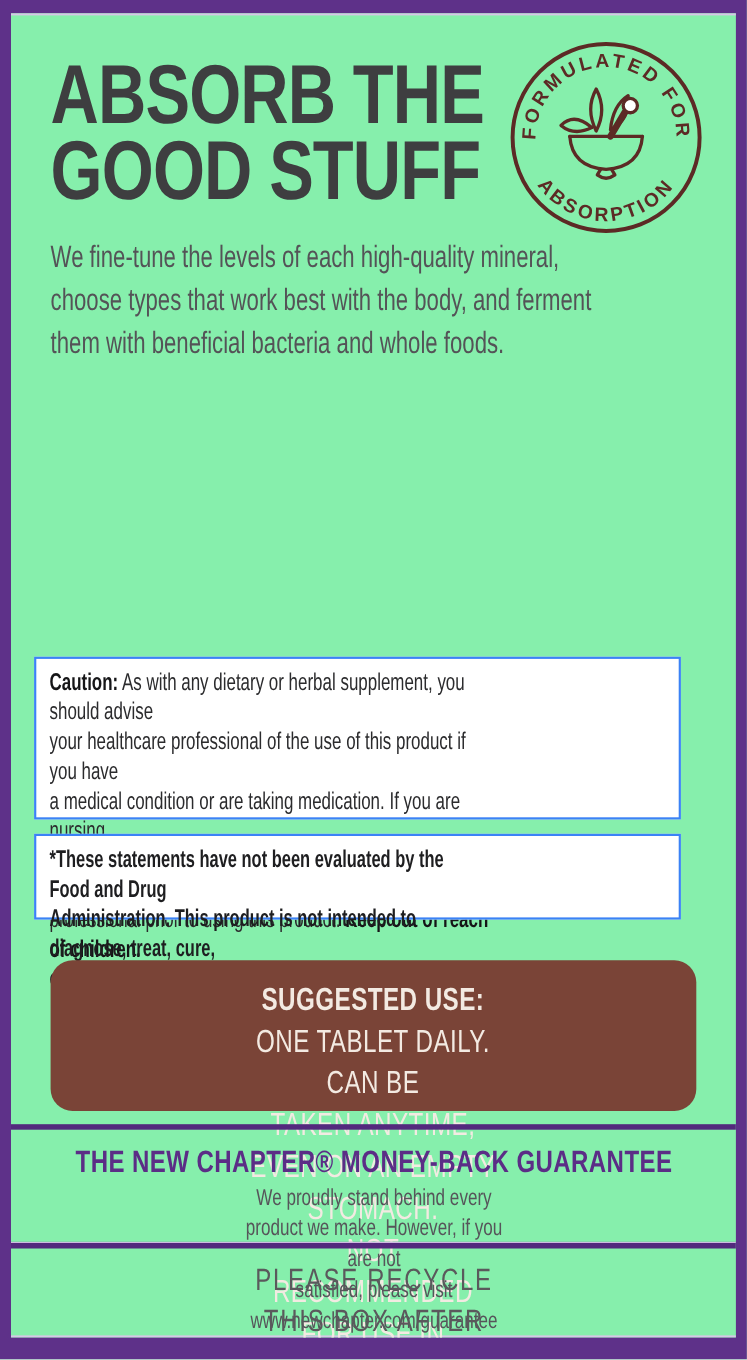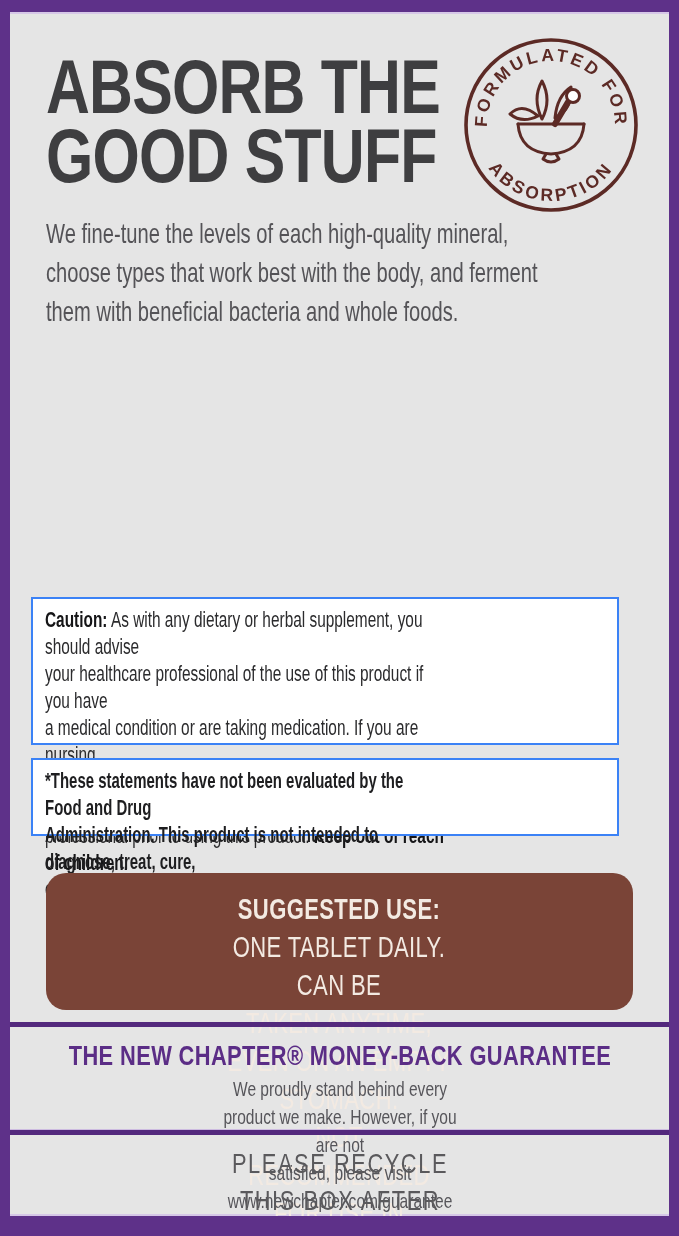--- a/index.html
+++ b/index.html
@@ -1,20 +1,20 @@
 <!DOCTYPE html>
 <html><head>
 <meta charset="utf-8">
 <style>
   html,body{margin:0;padding:0;background:#ffffff;}
   .page{
     position:relative;
     width:679px;height:1236px;
     box-sizing:border-box;
-    background:#e5e5e5;
+    background:#86efac;
     border:solid #5e3189;
     border-width:12px 10px 20px 10px;
     overflow:hidden;
     font-family:"Liberation Sans",sans-serif;
     color:#3e3e40;
   }
   .hairline{position:absolute;left:0;width:659px;height:2px;background:#d6c7e7;}
   .hairline.top{top:0;}
   .hairline.bottom{bottom:0;}
 

